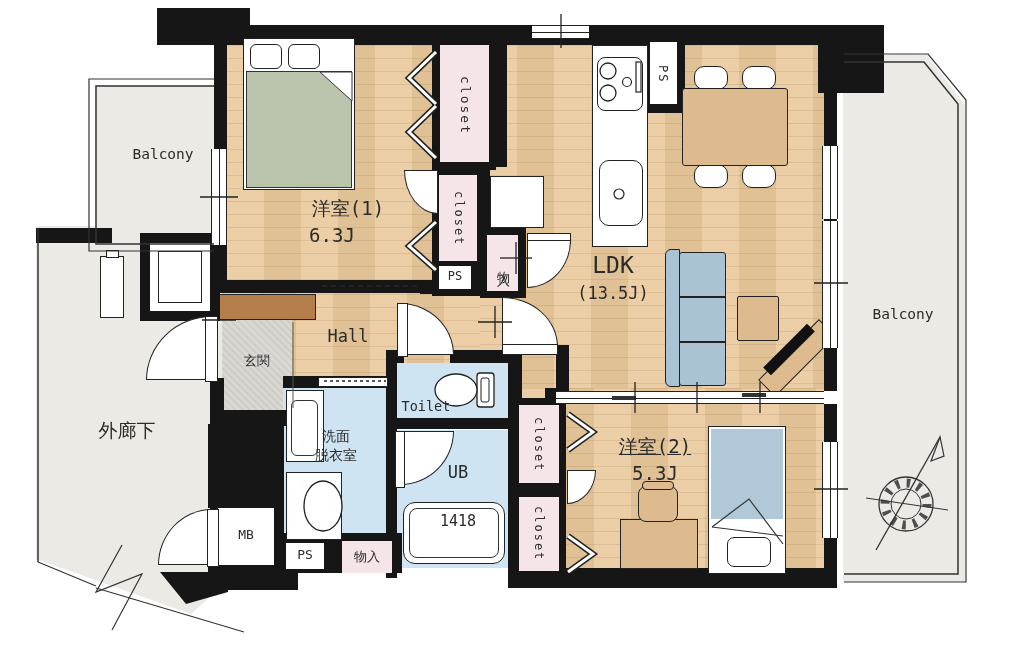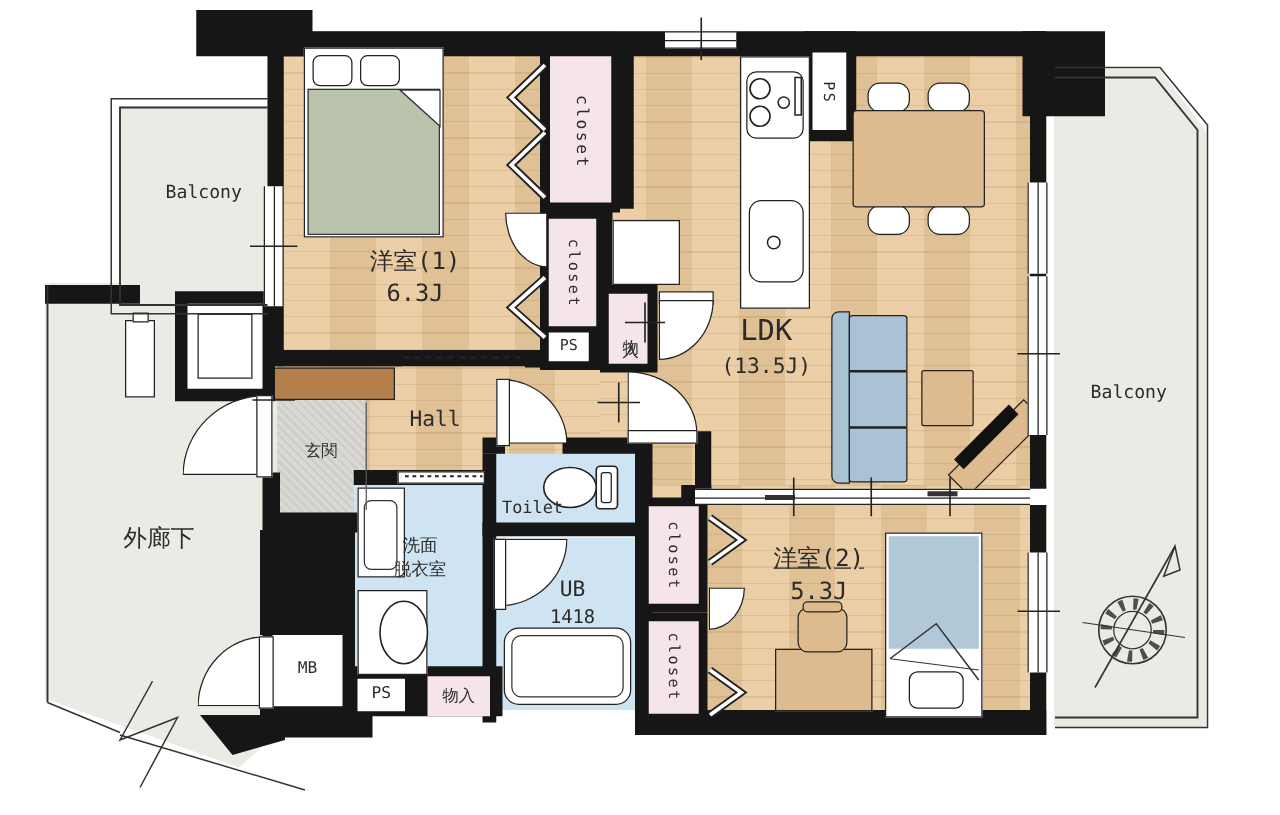--- a/index.html
+++ b/index.html
@@ -221,36 +221,36 @@
     <g>
       <path d="M940,437 L876,550" stroke="#333" stroke-width="1.3"></path>
       <path d="M940,437 L931,461 L944,456 Z" fill="none" stroke="#333" stroke-width="1.2"></path>
       <path d="M866,498 L948,510" stroke="#333" stroke-width="1"></path>
       <circle cx="906" cy="504" r="27" fill="none" stroke="#333" stroke-width="1.3"></circle>
       <circle cx="906" cy="504" r="21" fill="none" stroke="#333" stroke-width="9" stroke-dasharray="3.5,7.5" opacity="0.85"></circle>
       <circle cx="906" cy="504" r="15" fill="none" stroke="#333" stroke-width="1"></circle>
     </g>
   </svg>
 
-  <div class="lbl" style="left:332px;top:196px;font-size:19px;">洋室(1)</div>
+  <div class="lbl" style="left:348px;top:196px;font-size:19px;">洋室(1)</div>
   <div class="lbl" style="left:332px;top:224px;font-size:19px;">6.3J</div>
   <div class="lbl" style="left:613px;top:252px;font-size:23px;">LDK</div>
   <div class="lbl" style="left:613px;top:283px;font-size:17px;">(13.5J)</div>
   <div class="lbl" style="left:655px;top:434px;font-size:19px;text-decoration:underline;">洋室(2)</div>
   <div class="lbl" style="left:655px;top:462px;font-size:19px;">5.3J</div>
   <div class="lbl" style="left:348px;top:326px;font-size:17px;">Hall</div>
   <div class="lbl" style="left:257px;top:352px;font-size:13px;">玄関</div>
   <div class="lbl" style="left:127px;top:418px;font-size:19px;">外廊下</div>
   <div class="lbl" style="left:163px;top:146px;font-size:14.5px;">Balcony</div>
   <div class="lbl" style="left:903px;top:306px;font-size:14.5px;">Balcony</div>
   <div class="lbl" style="left:426px;top:398px;font-size:13.5px;">Toilet</div>
   <div class="lbl" style="left:336px;top:428px;font-size:14px;">洗面</div>
   <div class="lbl" style="left:336px;top:447px;font-size:14px;">脱衣室</div>
   <div class="lbl" style="left:458px;top:462px;font-size:17px;">UB</div>
-  <div class="lbl" style="left:458px;top:484px;font-size:15px;text-align:right;">1418</div>
+  <div class="lbl" style="left:458px;top:512px;font-size:15px;text-align:right;">1418</div>
   <div class="vlbl" style="left:452px;top:60px;width:26px;height:90px;font-size:13px;">closet</div>
   <div class="vlbl" style="left:446px;top:180px;width:26px;height:78px;font-size:12px;">closet</div>
   <div class="vlbl" style="left:526px;top:408px;width:26px;height:74px;font-size:12px;">closet</div>
   <div class="vlbl" style="left:526px;top:498px;width:26px;height:72px;font-size:12px;">closet</div>
   <div class="vlbl" style="left:490px;top:239px;width:26px;height:48px;font-size:13px;">物入</div>
   <div class="lbl" style="left:367px;top:548px;font-size:13px;">物入</div>
   <div class="vlbl" style="left:652px;top:48px;width:22px;height:52px;font-size:12px;">PS</div>
   <div class="lbl" style="left:455px;top:269px;font-size:12px;">PS</div>
   <div class="lbl" style="left:305px;top:547px;font-size:13px;">PS</div>
   <div class="lbl" style="left:246px;top:527px;font-size:13px;">MB</div>

